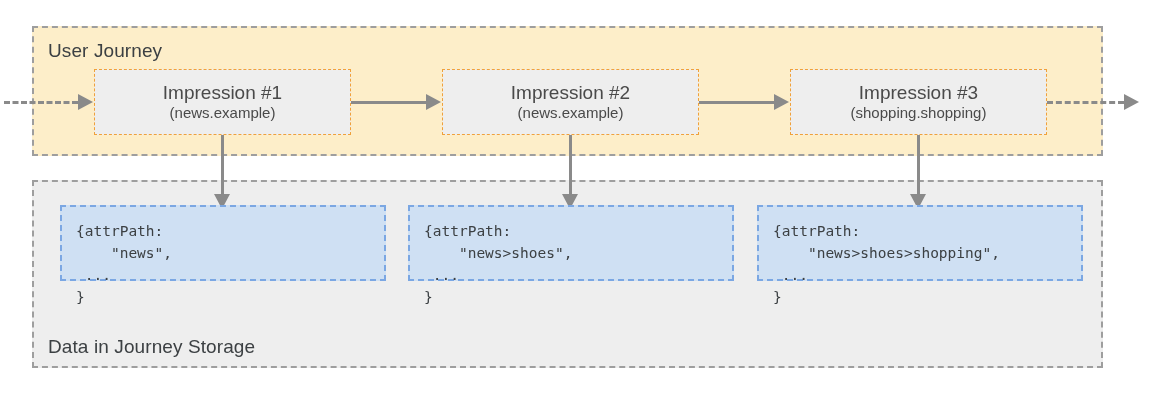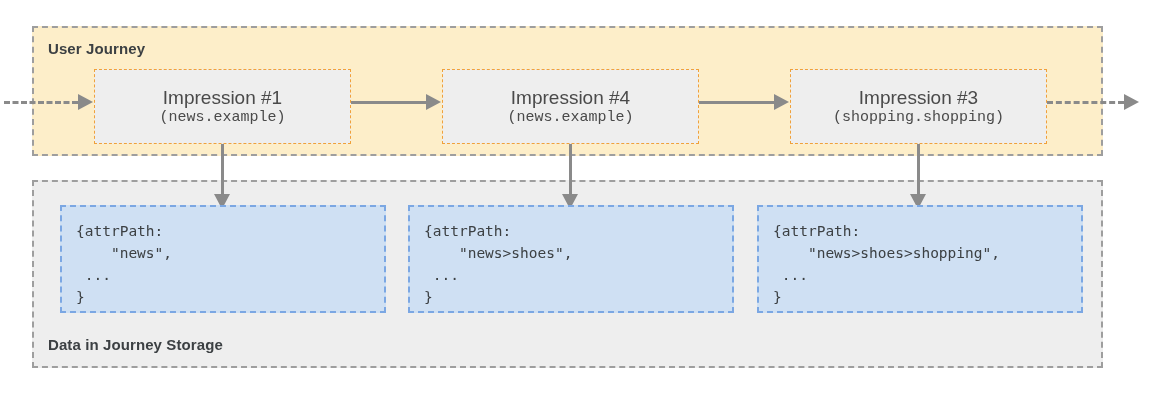--- a/index.html
+++ b/index.html
@@ -37,63 +37,62 @@
     left: 32px;
     top: 180px;
     width: 1071px;
     height: 188px;
     box-sizing: border-box;
     background: #eeeeee;
     border: 2px dashed #9e9e9e;
   }
   .panel-title {
     position: absolute;
-    font-size: 15px;
-    font-weight: bold;
+    font-size: 19px;
+    font-weight: normal;
     color: #3c4043;
     letter-spacing: 0.1px;
     white-space: nowrap;
   }
   .journey-title { left: 48px; top: 40px; }
   .storage-title { left: 48px; top: 336px; }
 
   
   .impression {
     position: absolute;
     top: 69px;
-    height: 75px;
+    height: 66px;
     box-sizing: border-box;
     background: #eeeeee;
     border: 1px dashed #f0a13a;
     display: flex;
     flex-direction: column;
     align-items: center;
     justify-content: center;
     line-height: 1.22;
   }
   .impression .imp-title {
     font-size: 19px;
     color: #4a4a4a;
     white-space: nowrap;
   }
   .impression .imp-sub {
     font-size: 15px;
     color: #4a4a4a;
     white-space: nowrap;
-    font-family: Liberation Mono, monospace;
   }
   #imp-0 { left: 94px;  width: 257px; }
   #imp-1 { left: 442px; width: 257px; }
   #imp-2 { left: 790px; width: 257px; justify-content: center; }
 
   
   .databox {
     position: absolute;
     top: 205px;
-    height: 108px;
+    height: 76px;
     box-sizing: border-box;
     background: #cfe0f3;
     border: 2px dashed #7ba7e3;
     padding: 13px 0 1px 14px;
   }
   .databox pre {
     margin: 0;
     font-family: "DejaVu Sans Mono", "Liberation Mono", monospace;
     font-size: 14.5px;
     line-height: 1.52;
@@ -171,21 +170,21 @@
 
   <div class="vline" style="left:917px;"></div>
   <div class="arrow-down" style="left:910px;"></div>
 
   <div class="impression" id="imp-0">
     <div class="imp-title">Impression #1</div>
     <div class="imp-sub">(news.example)</div>
   </div>
 
   <div class="impression" id="imp-1">
-    <div class="imp-title">Impression #4</div>
+    <div class="imp-title">Impression #2</div>
     <div class="imp-sub">(news.example)</div>
   </div>
 
   <div class="impression" id="imp-2">
     <div class="imp-title">Impression #3</div>
     <div class="imp-sub">(shopping.shopping)</div>
   </div>
 
   <div class="databox" id="data-0">
     <pre>{attrPath:

